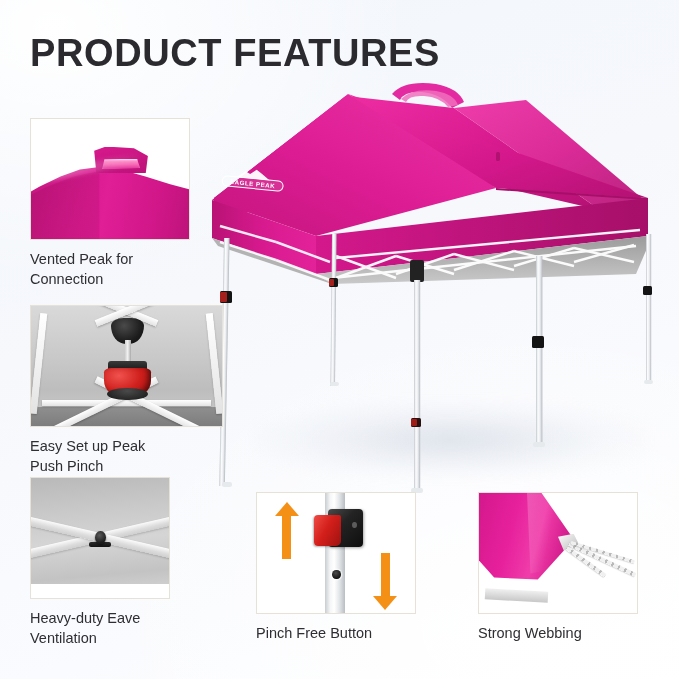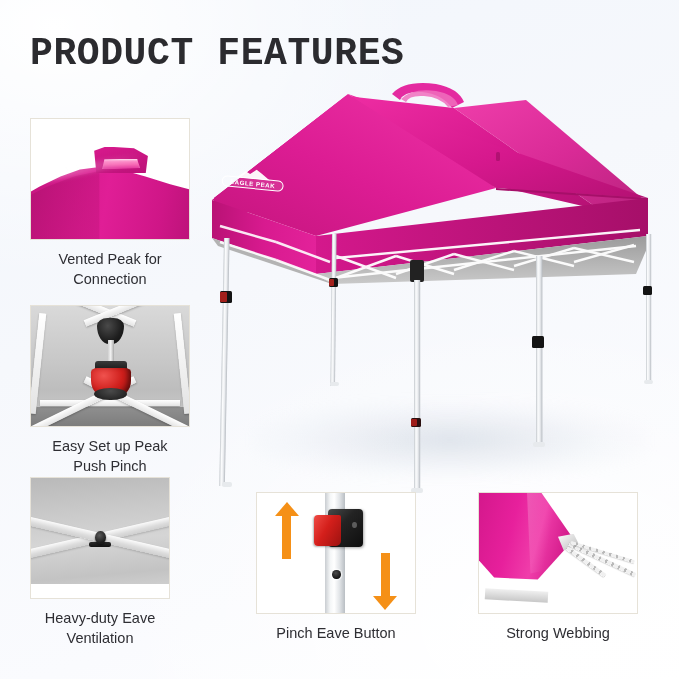--- a/index.html
+++ b/index.html
@@ -18,44 +18,44 @@
   }
 
   
   #title {
     position: absolute;
     left: 30px; top: 32px;
     font-size: 38px;
     font-weight: bold;
     letter-spacing: 0.6px;
     color: #2b2b2f;
-    font-family: Liberation Mono, monospace;
+    font-family: Liberation Sans, sans-serif;
   }
 
   
   .feature { position: absolute; }
   .thumb {
     position: relative;
     width: 100%;
     border: 1px solid #e6e2d8;
     background: #ffffff;
     overflow: hidden;
   }
   .caption {
     margin-top: 9px;
-    text-align: center;
+    text-align: left;
     font-size: 14.5px;
     line-height: 1.38;
     color: #2e2e33;
   }
 
   
   #f-vent   { left: 30px;  top: 118px; width: 160px; }
   #f-vent   .thumb { height: 122px; }
-  #f-lock   { left: 30px;  top: 305px; width: 160px; }
+  #f-lock   { left: 30px;  top: 305px; width: 193px; }
   #f-lock   .thumb { height: 122px; }
   #f-eave   { left: 30px;  top: 477px; width: 140px; }
   #f-eave   .thumb { height: 122px; }
   #f-pinch  { left: 256px; top: 492px; width: 160px; }
   #f-pinch  .thumb { height: 122px; }
   #f-web    { left: 478px; top: 492px; width: 160px; }
   #f-web    .thumb { height: 122px; }
 
   
   .vent-sky { position:absolute; inset:0; background:#ffffff; }
@@ -472,21 +472,21 @@
     <div class="thumb">
       <div class="pinch-bg"></div>
       <div class="pole"></div>
       <div class="pole-hole"></div>
       <div class="pinch-housing"></div>
       <div class="pinch-red"></div>
       <div class="arrow arrow-up"></div>
       <div class="arrow arrow-dn"></div>
     </div>
     <div class="caption">
-      <div>Pinch Eave Button</div>
+      <div>Pinch Free Button</div>
       <div></div>
     </div>
   </div>
 
   <div class="feature" id="f-web">
     <div class="thumb">
       <div class="web-bg"></div>
       <div class="web-fabric"></div>
       <div class="web-fold"></div>
       <div class="web-hem"></div>

